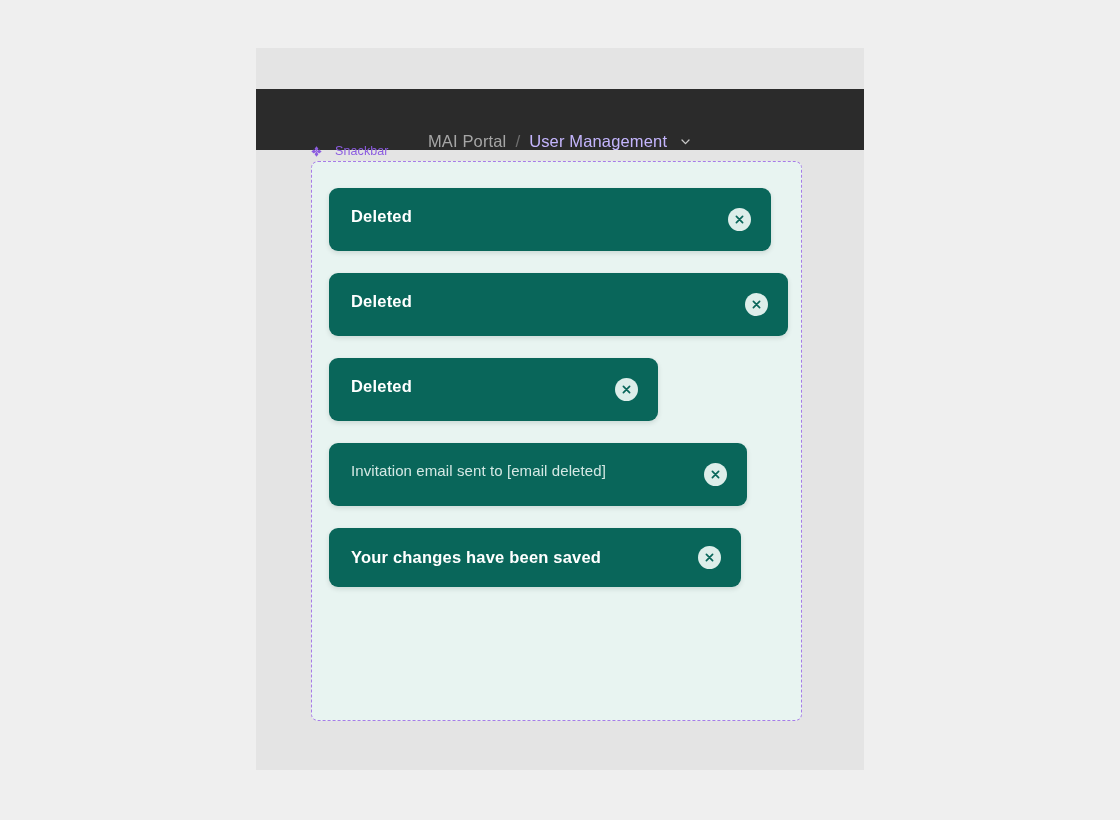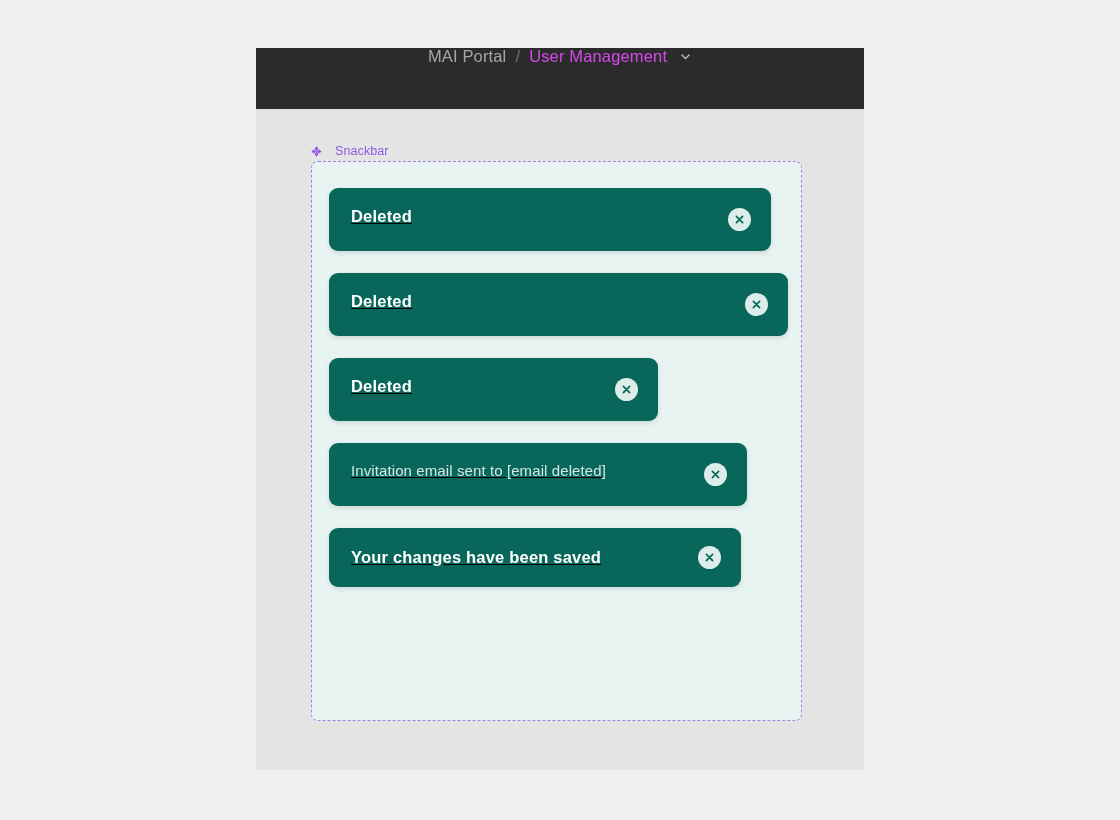--- a/index.html
+++ b/index.html
@@ -29,22 +29,23 @@
     background: #e4e4e4;
     overflow: hidden;
   }
 
   
   .topbar {
     height: 61px;
     width: 100%;
     background: #2b2b2b;
     display: flex;
-    align-items: flex-start;
+    align-items: flex-end;
     justify-content: center;
+    margin-top: 41px;
   }
 
   .breadcrumb {
     display: flex;
     align-items: center;
     gap: 9px;
     line-height: 1;
   }
 
   .crumb-root {
@@ -53,21 +54,21 @@
     letter-spacing: 0.15px;
   }
 
   .crumb-sep {
     color: #6e6e6e;
     font-size: 17px;
     font-weight: 300;
   }
 
   .crumb-current {
-    color: #d946ef;
+    color: #c4b5fd;
     font-size: 16.5px;
     letter-spacing: 0.15px;
   }
 
   .crumb-chevron {
     display: inline-flex;
     align-items: center;
     margin-left: 3px;
   }
   .crumb-chevron svg { display: block; }
@@ -114,21 +115,20 @@
   
   .snackbar {
     background: #09665a;
     border-radius: 9px;
     display: flex;
     align-items: center;
     gap: 24px;
     padding: 18px 20px 18px 22px;
     box-shadow: 0 2px 5px rgba(0, 40, 34, 0.13);
     min-height: 58px;
-    text-decoration: underline;
   }
 
   .snackbar.two-line {
     align-items: flex-start;
     padding: 19px 20px 20px 22px;
   }
 
   .snackbar-text {
     display: flex;
     flex-direction: column;

